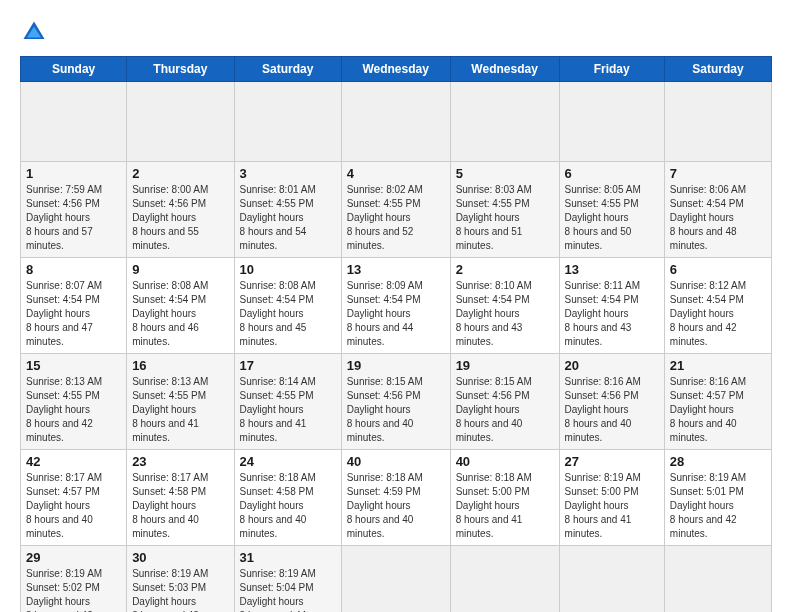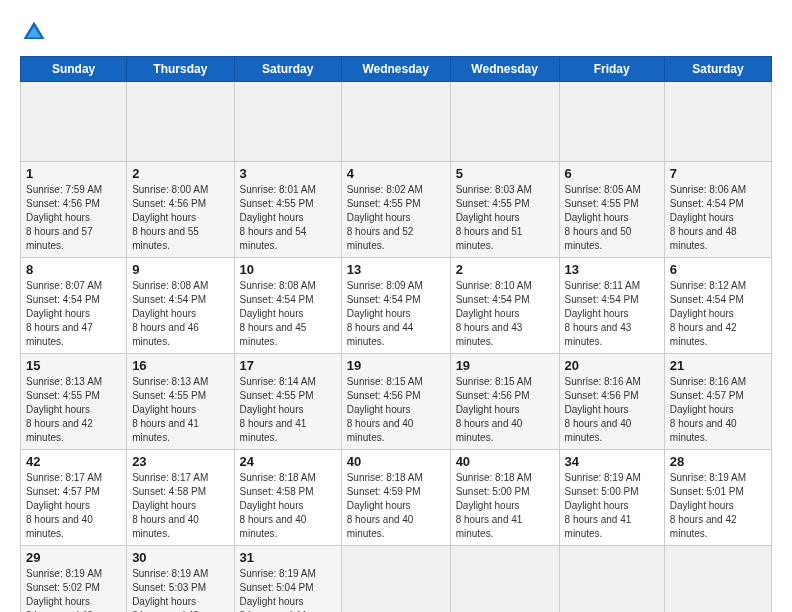--- a/index.html
+++ b/index.html
@@ -243,21 +243,21 @@
           </td>
           <td>
             <span class="day-num">40</span>
             <div class="day-info">Sunrise: 8:18 AM<br>Sunset: 4:59 PM<br>Daylight hours<br>8 hours and 40 minutes.</div>
           </td>
           <td>
             <span class="day-num">40</span>
             <div class="day-info">Sunrise: 8:18 AM<br>Sunset: 5:00 PM<br>Daylight hours<br>8 hours and 41 minutes.</div>
           </td>
           <td>
-            <span class="day-num">34</span>
+            <span class="day-num">27</span>
             <div class="day-info">Sunrise: 8:19 AM<br>Sunset: 5:00 PM<br>Daylight hours<br>8 hours and 41 minutes.</div>
           </td>
           <td>
             <span class="day-num">28</span>
             <div class="day-info">Sunrise: 8:19 AM<br>Sunset: 5:01 PM<br>Daylight hours<br>8 hours and 42 minutes.</div>
           </td>
         </tr>
         <tr>
           <td>
             <span class="day-num">29</span>

